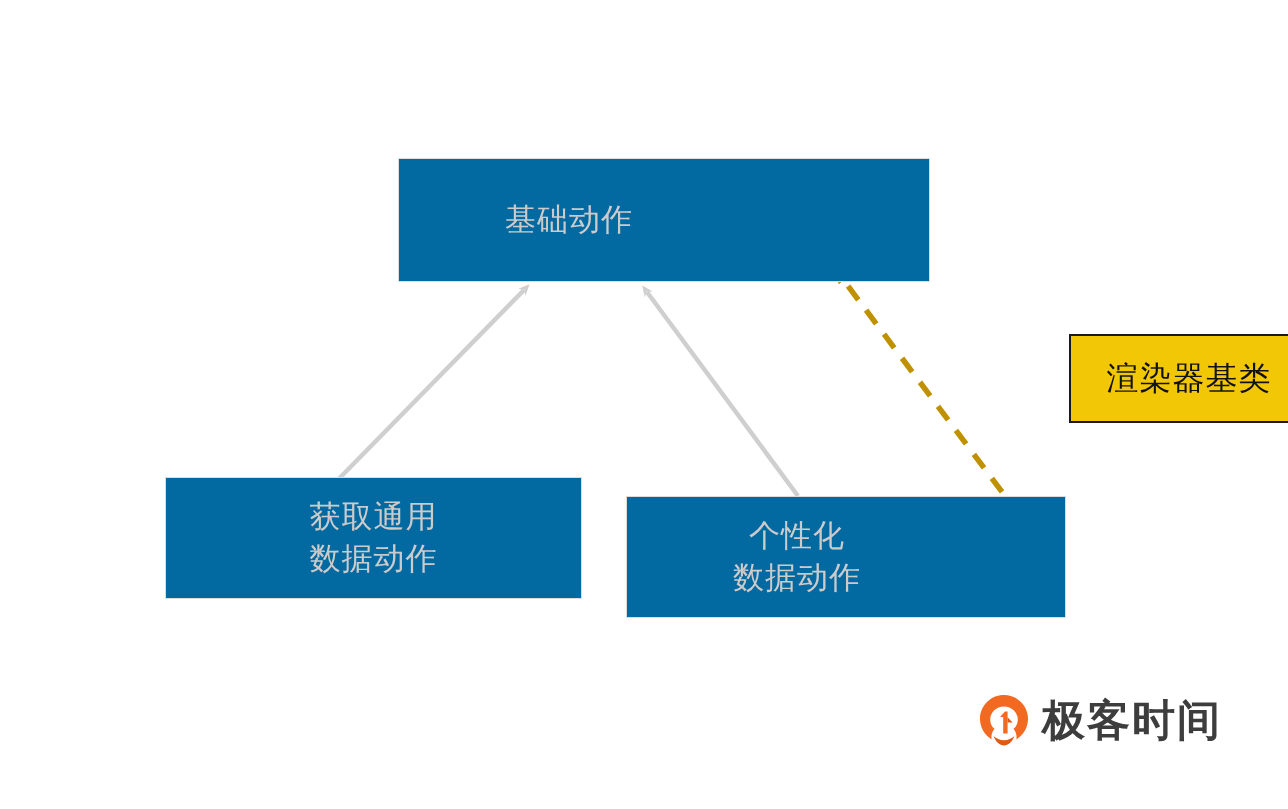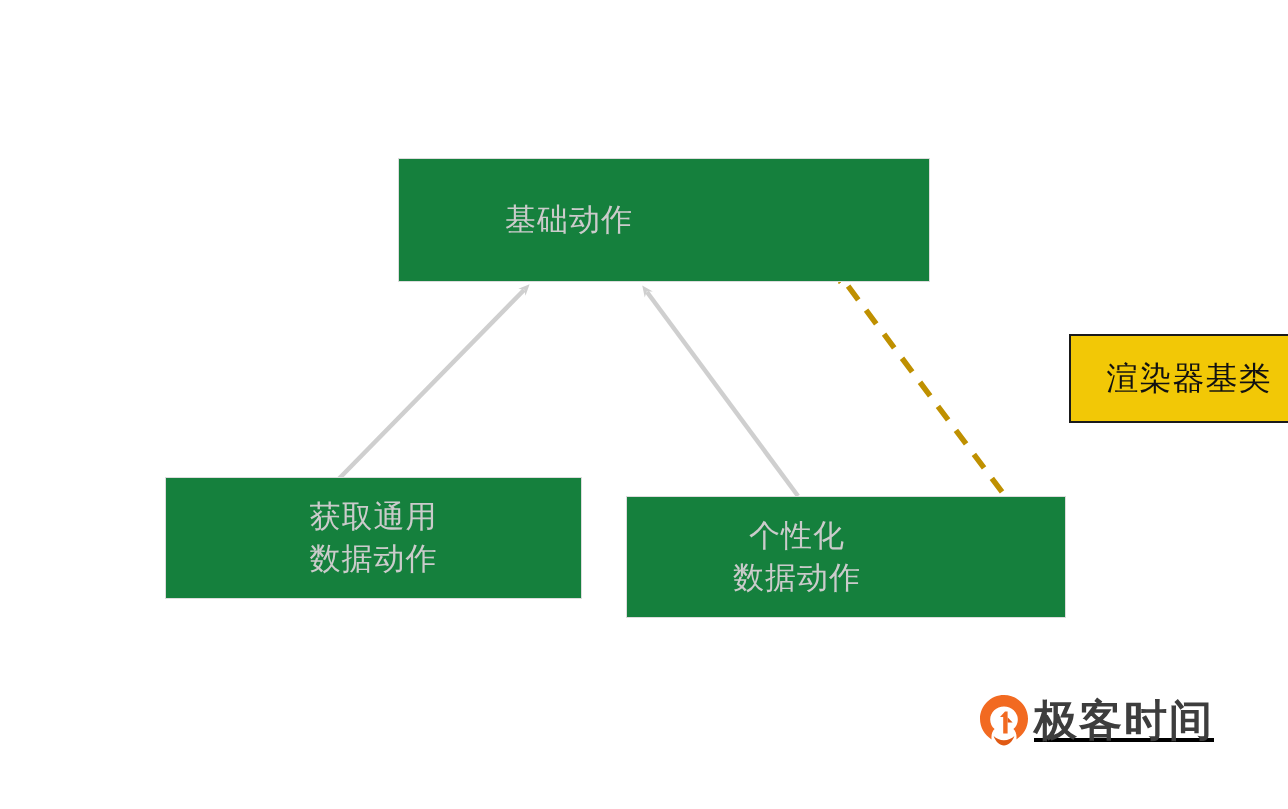--- a/index.html
+++ b/index.html
@@ -17,21 +17,21 @@
   }
   #canvas {
     position: absolute;
     inset: 0;
     width: 1288px;
     height: 809px;
   }
   
   .group-box {
     position: absolute;
-    background: #15803d;
+    background: #0369a1;
     border: 1px solid #dcdcdc;
     box-sizing: border-box;
     display: flex;
     align-items: center;
   }
   .group-label {
     color: #cbcbcb;
     font-size: 31px;
     line-height: 42px;
     text-align: center;
@@ -102,22 +102,21 @@
     height: 809px;
     pointer-events: none;
   }
   
   #brand-logo {
     position: absolute;
     left: 978px;
     top: 694px;
     display: flex;
     align-items: center;
-    gap: 4px;
-    text-decoration: underline;
+    gap: 12px;
   }
   #brand-logo .logo-mark {
     width: 52px;
     height: 52px;
     flex: 0 0 52px;
   }
   #brand-logo .logo-text {
     font-size: 43px;
     font-weight: bold;
     color: #3d3d3d;

